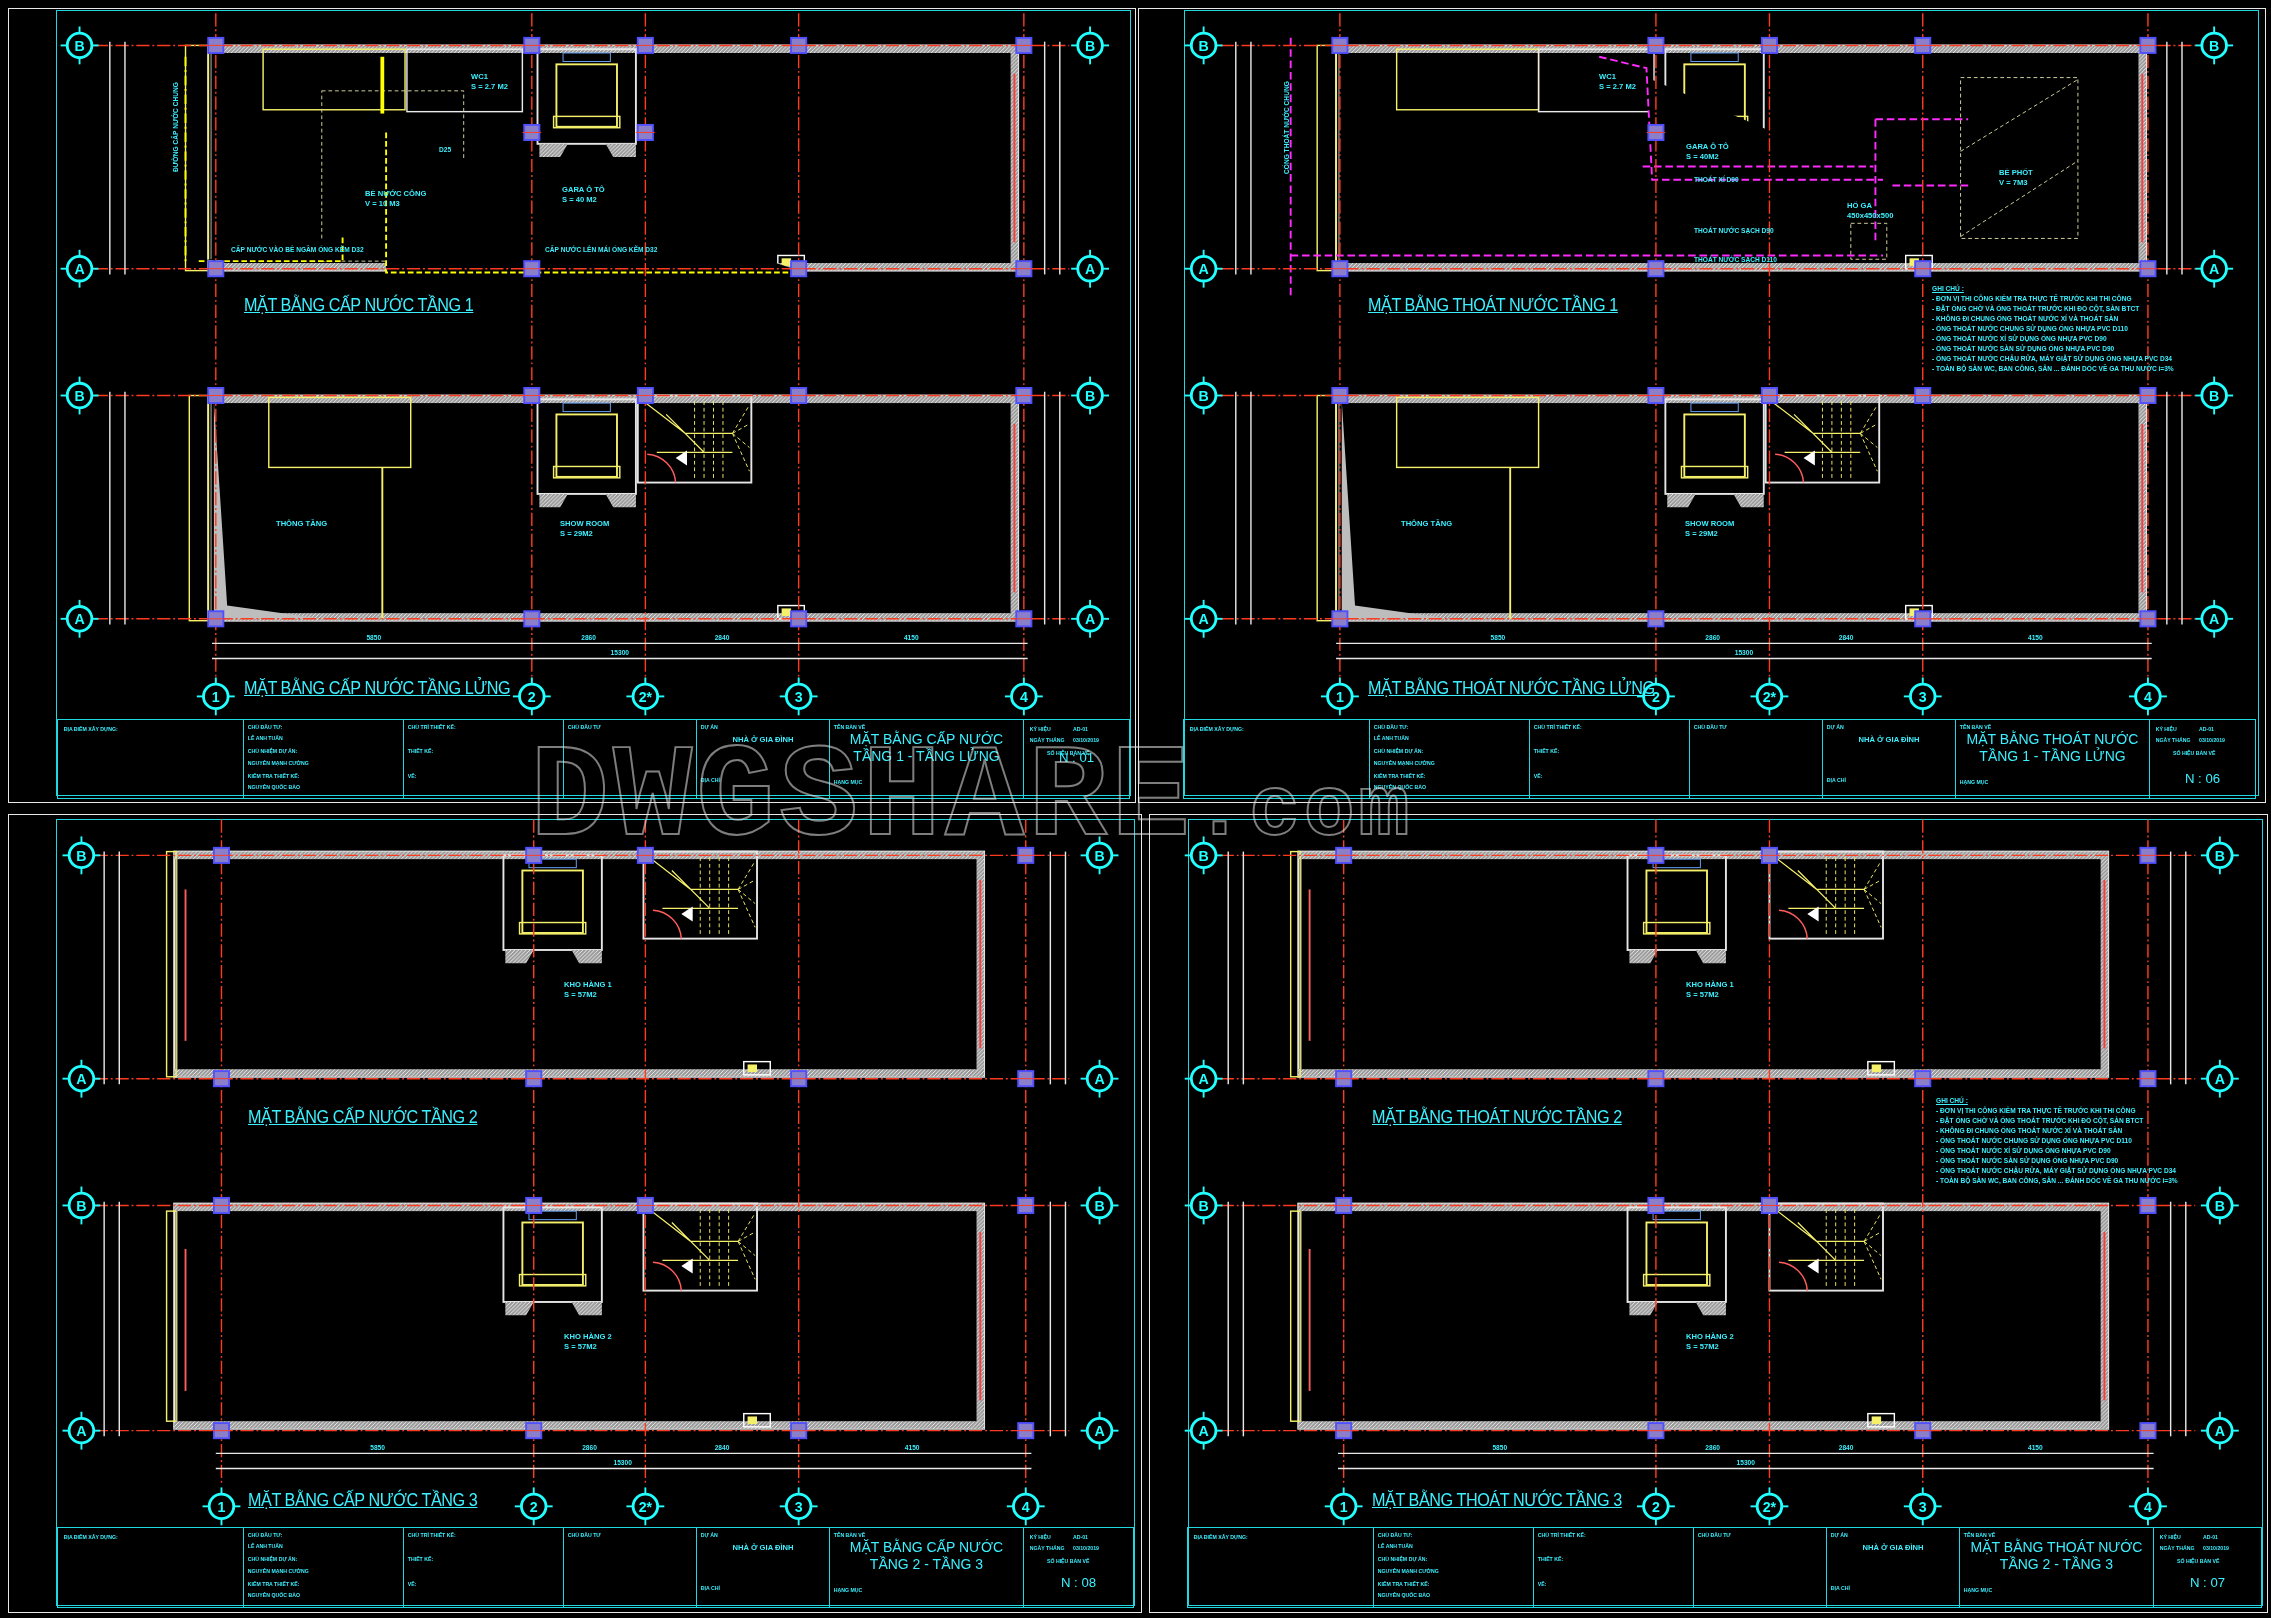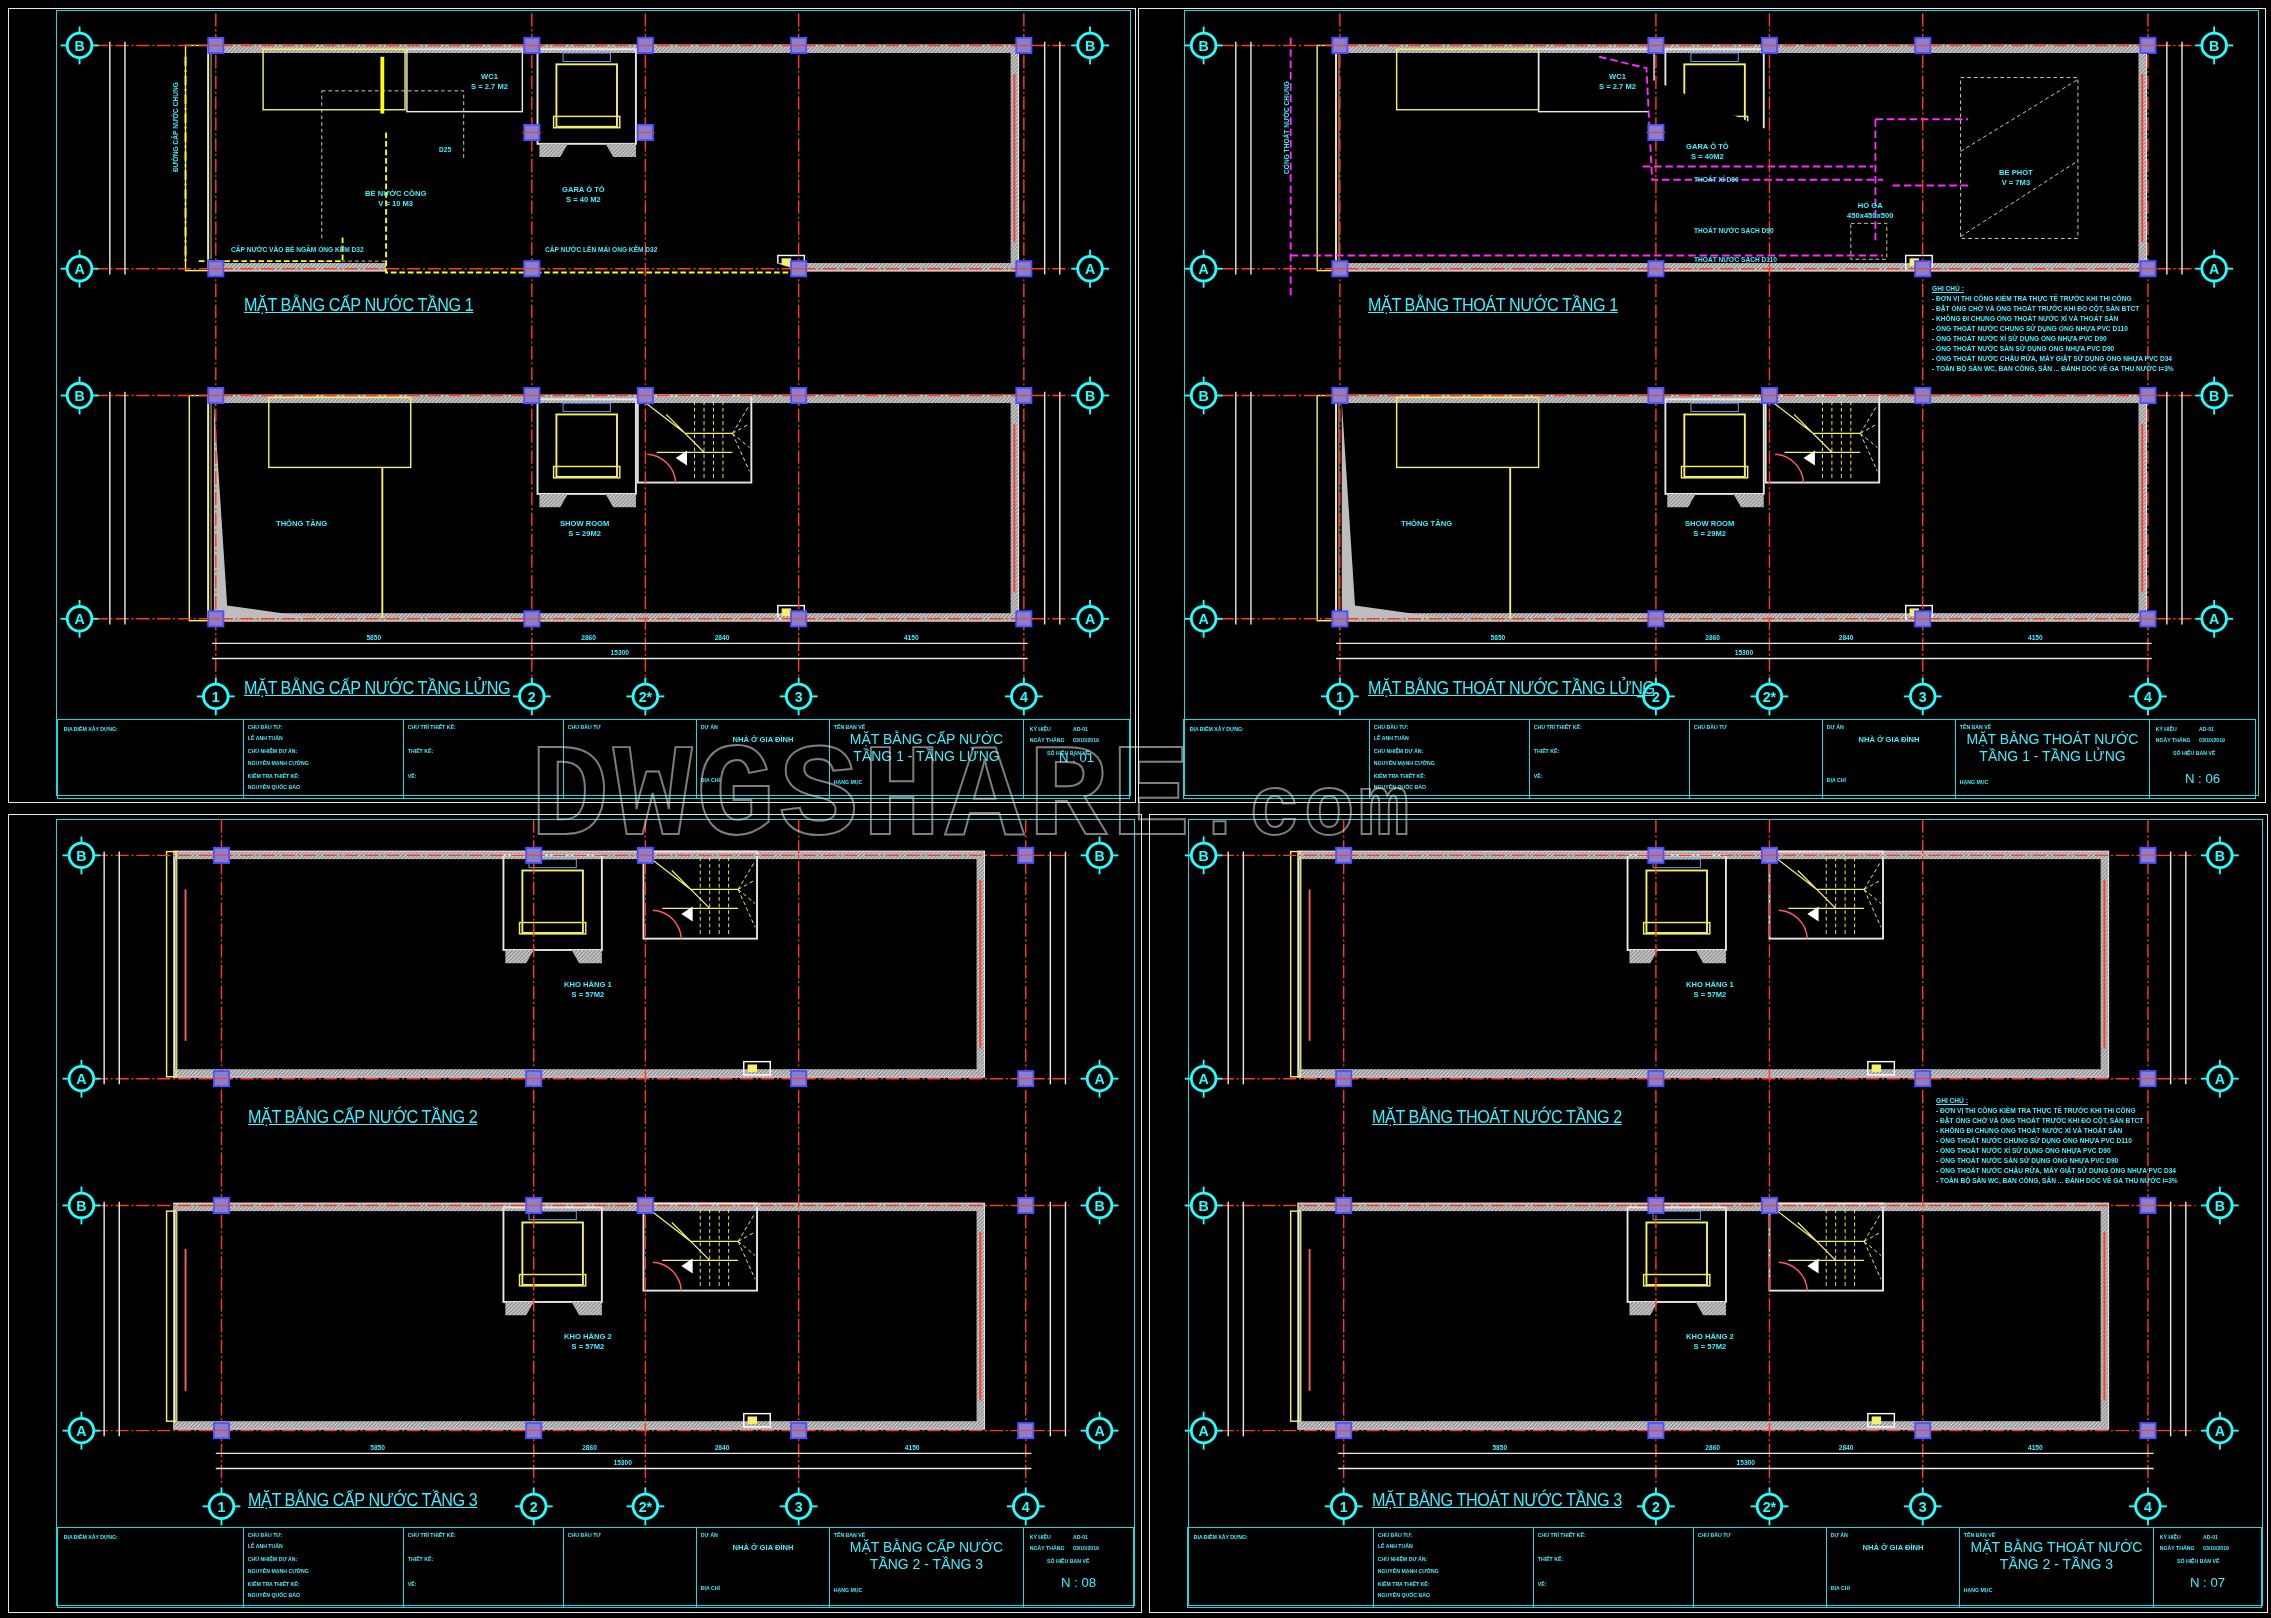--- a/index.html
+++ b/index.html
@@ -1,21 +1,21 @@
 <!DOCTYPE html>
 <html style="font-size:15px"><head>
 <meta charset="utf-8">
 <style>
   html,body{margin:0;padding:0;background:#000;}
   body{width:2271px;height:1618px;position:relative;overflow:hidden;font-family:"Liberation Sans",sans-serif;color:#2ff;}
   .sheet{position:absolute;border:1.9px solid #e8e8e8;background:#000;}
   .sheet .inner{position:absolute;border:1.9px solid #20d8e0;}
   svg{position:absolute;left:0;top:0;}
   .ttl{position:absolute;color:#3cf0ff;font-size:18px;text-decoration:underline;letter-spacing:-0.5px;white-space:nowrap;font-family:"Liberation Sans Narrow","Liberation Sans",sans-serif;transform:scaleX(0.9);transform-origin:left top;}
-  .room{position:absolute;color:#3cf0ff;font-size:7.6px;font-weight:bold;text-align:center;line-height:10.4px;white-space:nowrap;}
+  .room{position:absolute;color:#3cf0ff;font-size:7.6px;font-weight:bold;line-height:10.4px;white-space:nowrap;}
   .lbl{position:absolute;color:#3cf0ff;font-size:6.6px;font-weight:bold;white-space:nowrap;}
   .vlbl{position:absolute;color:#3cf0ff;font-size:6.6px;font-weight:bold;white-space:nowrap;transform:rotate(-90deg);transform-origin:left top;}
   .note{position:absolute;color:#3cf0ff;font-size:6.6px;font-weight:bold;line-height:10px;white-space:nowrap;}
   .note .h{text-decoration:underline;}
   .tb{position:absolute;border:1.9px solid #20d8e0;display:flex;}
   .tb .c{border-right:1.9px solid #20d8e0;position:relative;}
   .tb .c:last-child{border-right:none;}
   .tb .s{position:absolute;color:#3cf0ff;font-size:5.2px;font-weight:bold;white-space:nowrap;}
   .tb .big{position:absolute;color:#3cf0ff;font-size:14px;text-align:center;width:100%;line-height:17px;}
   .tb .proj{position:absolute;color:#3cf0ff;font-size:7.6px;font-weight:bold;width:100%;text-align:center;}

